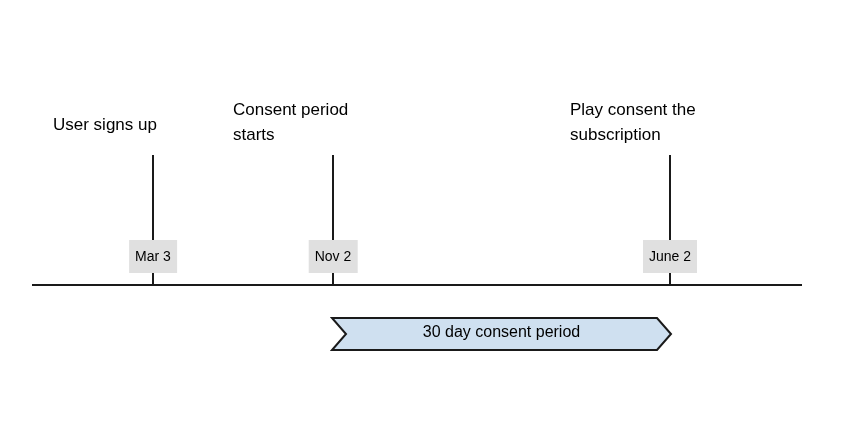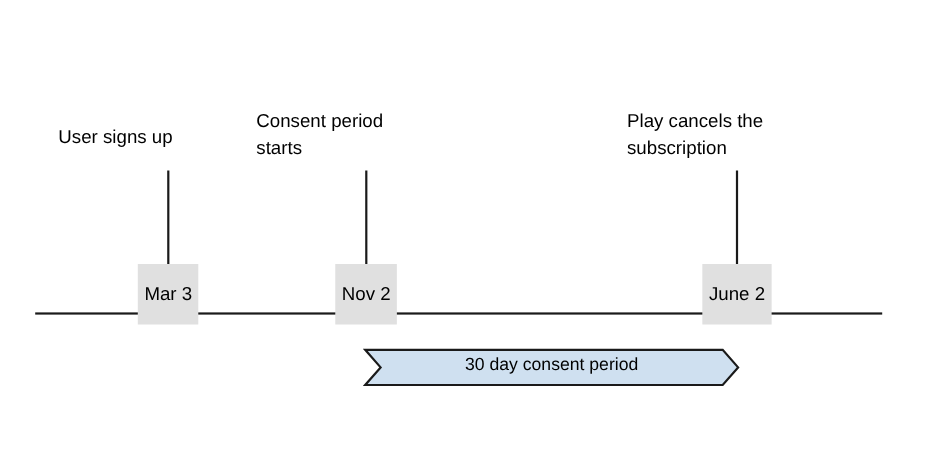--- a/index.html
+++ b/index.html
@@ -60,23 +60,23 @@
   .event-caption.one-line { bottom: 289px; }
   .event-caption.two-line { bottom: 279px; }
 
   
   .event-date {
     position: absolute;
     left: 50%;
     transform: translateX(-50%);
     top: 240px;
     background: #e0e0e0;
-    font-size: 17px;
+    font-size: 14px;
     line-height: 25px;
-    padding: 15px 6px;
+    padding: 4px 6px;
     white-space: nowrap;
     color: #000000;
   }
 
   
   .banner {
     position: absolute;
     left: 331px;
     top: 317px;
     width: 341px;
@@ -116,21 +116,21 @@
   </div>
 
   <div class="event" style="left:333px;">
     <div class="event-caption two-line">Consent period
 starts</div>
     <div class="event-tick"></div>
     <div class="event-date">Nov 2</div>
   </div>
 
   <div class="event" style="left:670px;">
-    <div class="event-caption two-line">Play cancels the
+    <div class="event-caption two-line">Play consent the
 subscription</div>
     <div class="event-tick"></div>
     <div class="event-date">June 2</div>
   </div>
 
   <div class="banner">
     <svg viewBox="0 0 341 34" preserveAspectRatio="none">
       <polygon points="1,1 326,1 340,17 326,33 1,33 15,17" fill="#cfe0f0" stroke="#1a1a1a" stroke-width="2" stroke-linejoin="miter"></polygon>
     </svg>
     <div class="banner-label">30 day consent period</div>

